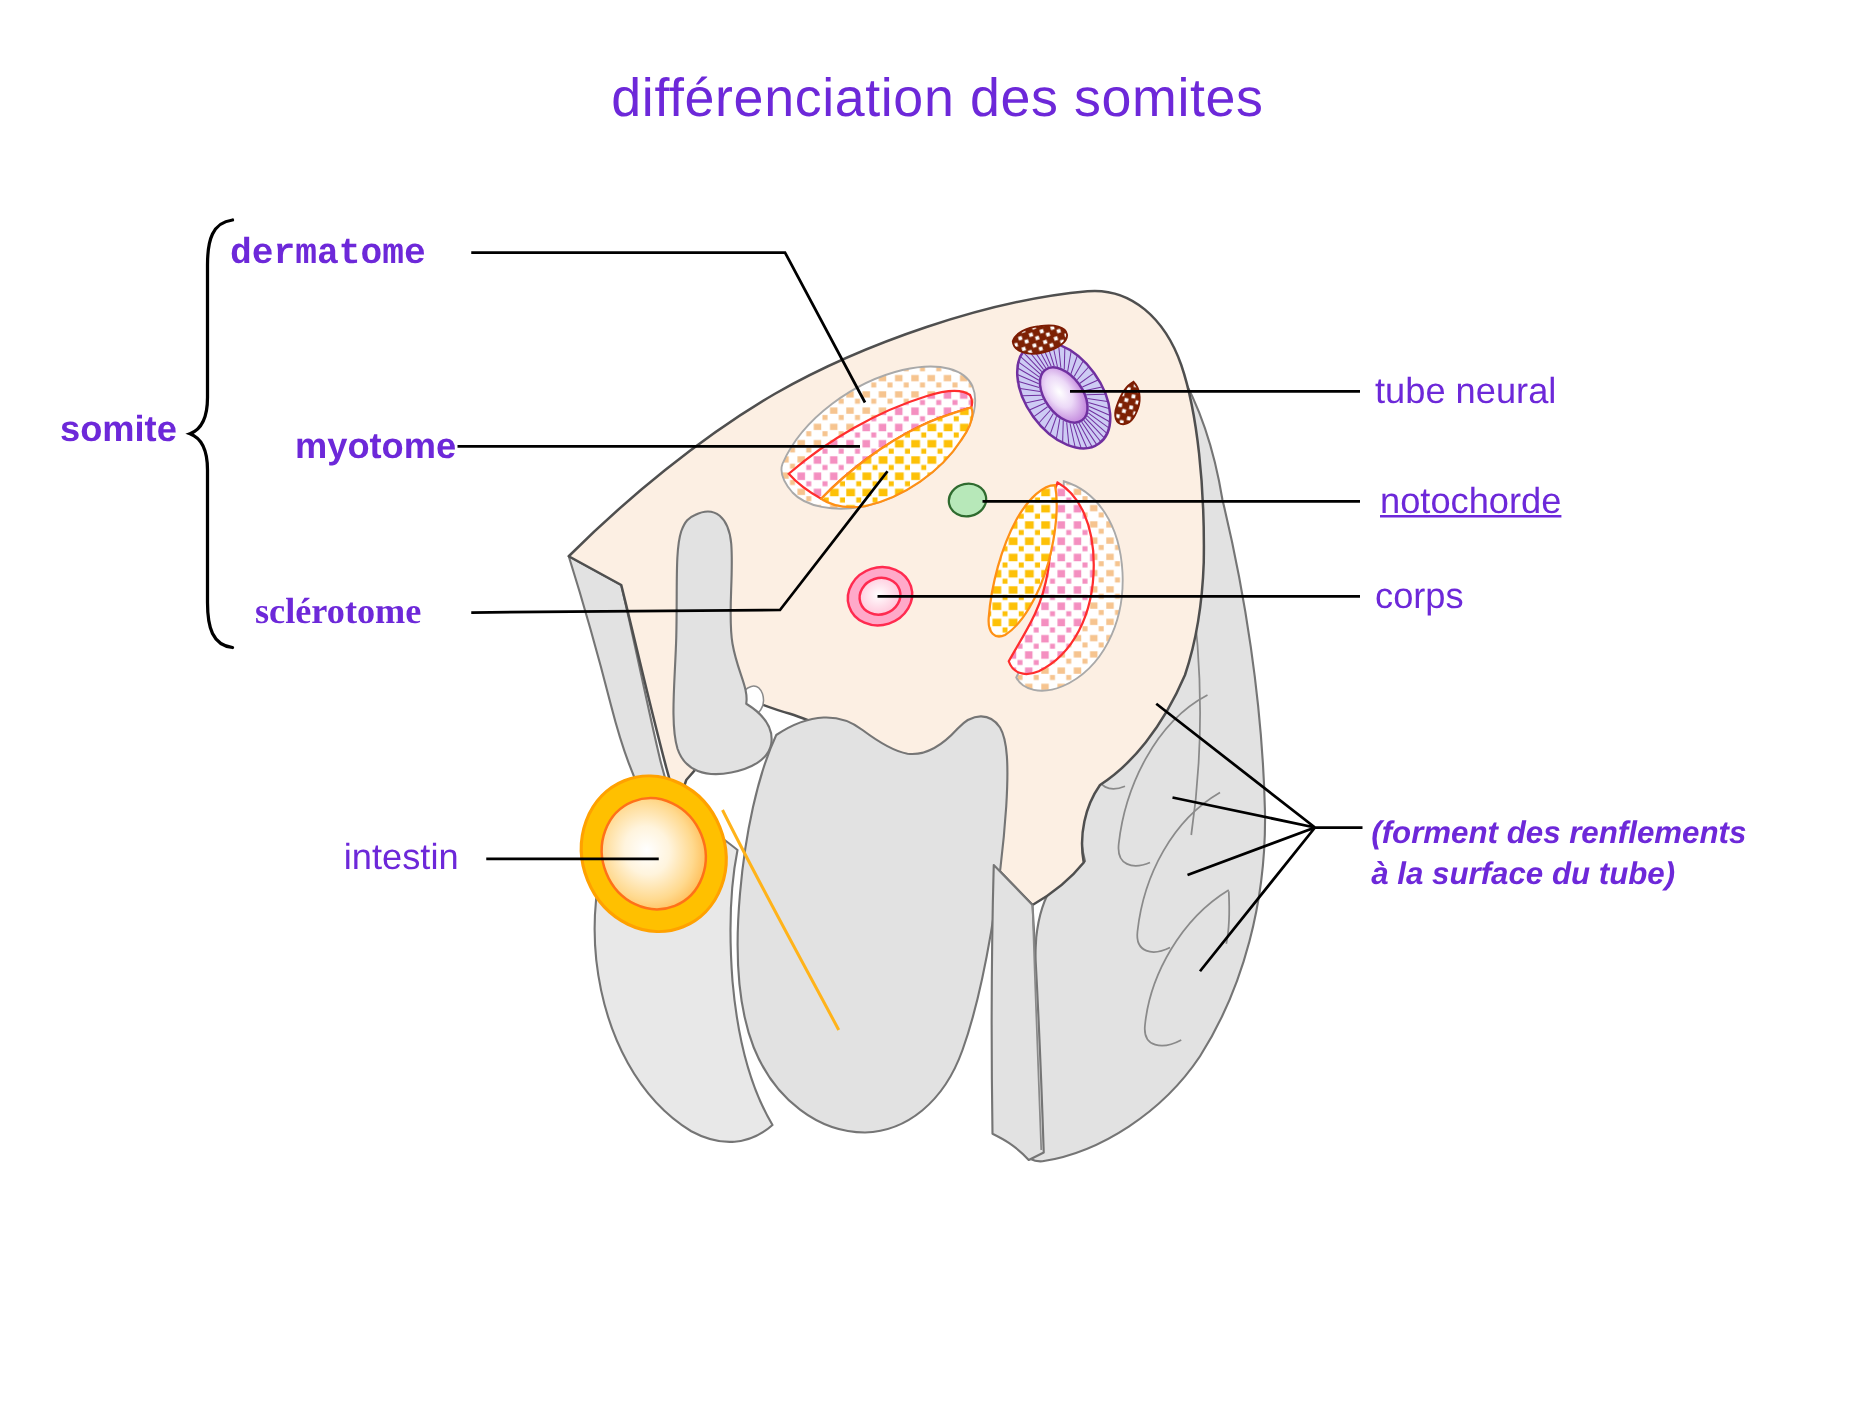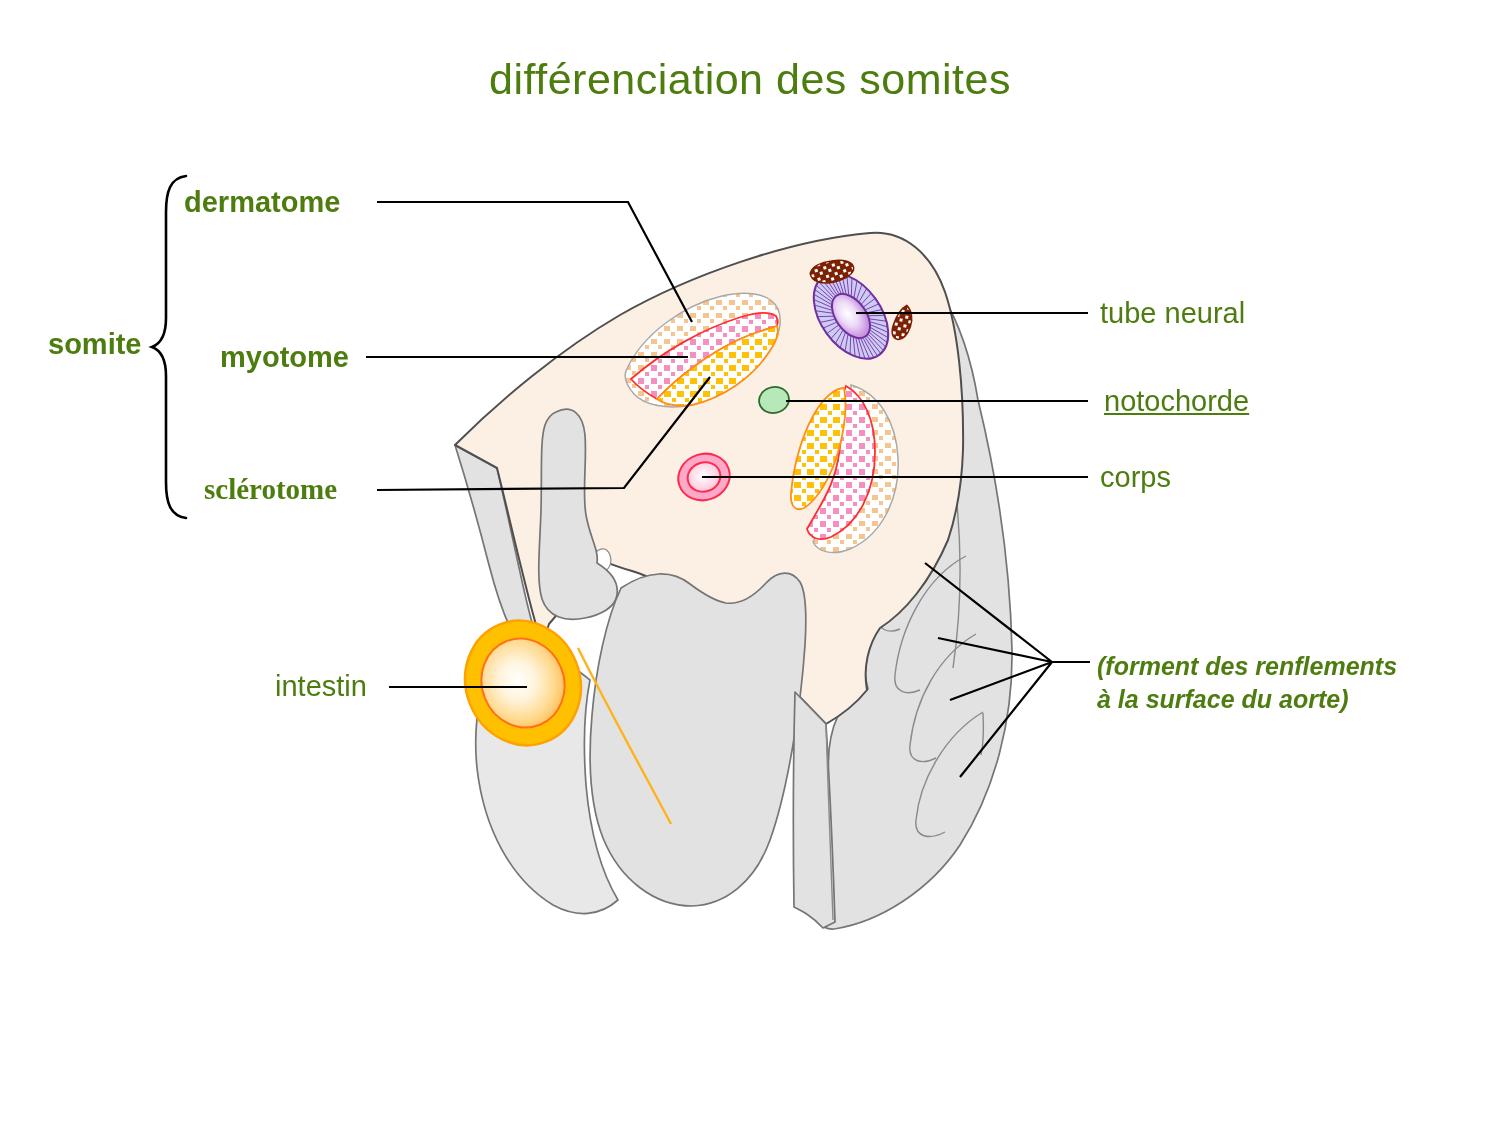--- a/index.html
+++ b/index.html
@@ -1,19 +1,19 @@
 <!DOCTYPE html>
 <html><head>
 <meta charset="utf-8">
 <style>
   html,body{margin:0;padding:0;background:#fff;}
   .stage{position:relative;width:1500px;height:1125px;background:#ffffff;overflow:hidden;
          font-family:"Liberation Sans",sans-serif;}
   svg{position:absolute;left:0;top:0;}
-  .lbl{position:absolute;color:#4d7c0f;white-space:nowrap;font-family:"Liberation Sans",sans-serif;}
+  .lbl{position:absolute;color:#6d28d9;white-space:nowrap;font-family:"Liberation Sans",sans-serif;}
   .t-title{font-size:43px;font-weight:400;letter-spacing:0.5px;}
   .t-big{font-size:29px;}
   .bold{font-weight:700;}
   .note{font-size:25px;line-height:33px;font-weight:700;font-style:italic;}
   
   .s-dark{stroke:#4f4f4f;stroke-width:2;stroke-linejoin:round;}
   .s-mid{stroke:#757575;stroke-width:1.7;stroke-linejoin:round;}
   .s-thin{stroke:#8a8a8a;stroke-width:1.4;fill:none;}
   .s-gray{stroke:#a9a9a9;stroke-width:1.5;}
   .s-red{stroke:#ff2e2e;stroke-width:1.8;}
@@ -284,34 +284,34 @@
   <path class="leader" d="M 1090,662 L 1052,662 M 1052,662 L 925,563 M 1052,662 L 938,638 M 1052,662 L 950,700 M 1052,662 L 960,777"></path>
 
   <path class="brace" d="M 186,176 C 170,178 166,192 166,212 L 166,318
            C 166,336 160,344 152,347
            C 160,350 166,358 166,376 L 166,482
            C 166,502 170,516 186,518"></path>
 </svg>
 
 <div class="lbl t-title" style="left:0;top:55px;width:1500px;text-align:center;">différenciation des somites</div>
 
-<div class="lbl t-big bold" style="left:184px;top:186px;">dermatome</div>
+<div class="lbl t-big bold" style="left:184px;top:186px;font-family:Liberation Mono, monospace;">dermatome</div>
 
 <div class="lbl t-big bold" style="left:48px;top:328px;">somite</div>
 
-<div class="lbl t-big bold" style="left:220px;top:341px;">myotome</div>
+<div class="lbl t-big bold" style="left:236px;top:341px;">myotome</div>
 
 <div class="lbl t-big bold" style="left:204px;top:473px;font-family:Liberation Serif, serif;">sclérotome</div>
 
 <div class="lbl t-big" style="left:1100px;top:297px;">tube neural</div>
 
 <div class="lbl t-big" style="left:1104px;top:385px;text-decoration:underline;">notochorde</div>
 
 <div class="lbl t-big" style="left:1100px;top:461px;">corps</div>
 
 <div class="lbl t-big" style="left:275px;top:670px;text-align:right;">intestin</div>
 
 <div class="lbl" style="left:1097px;top:644px;">
   <div class="note" style="margin-top:6px;">(forment des renflements</div>
-  <div class="note">à la surface du aorte)</div>
+  <div class="note">à la surface du tube)</div>
 </div>
 
 </div>
 
 </body></html>

